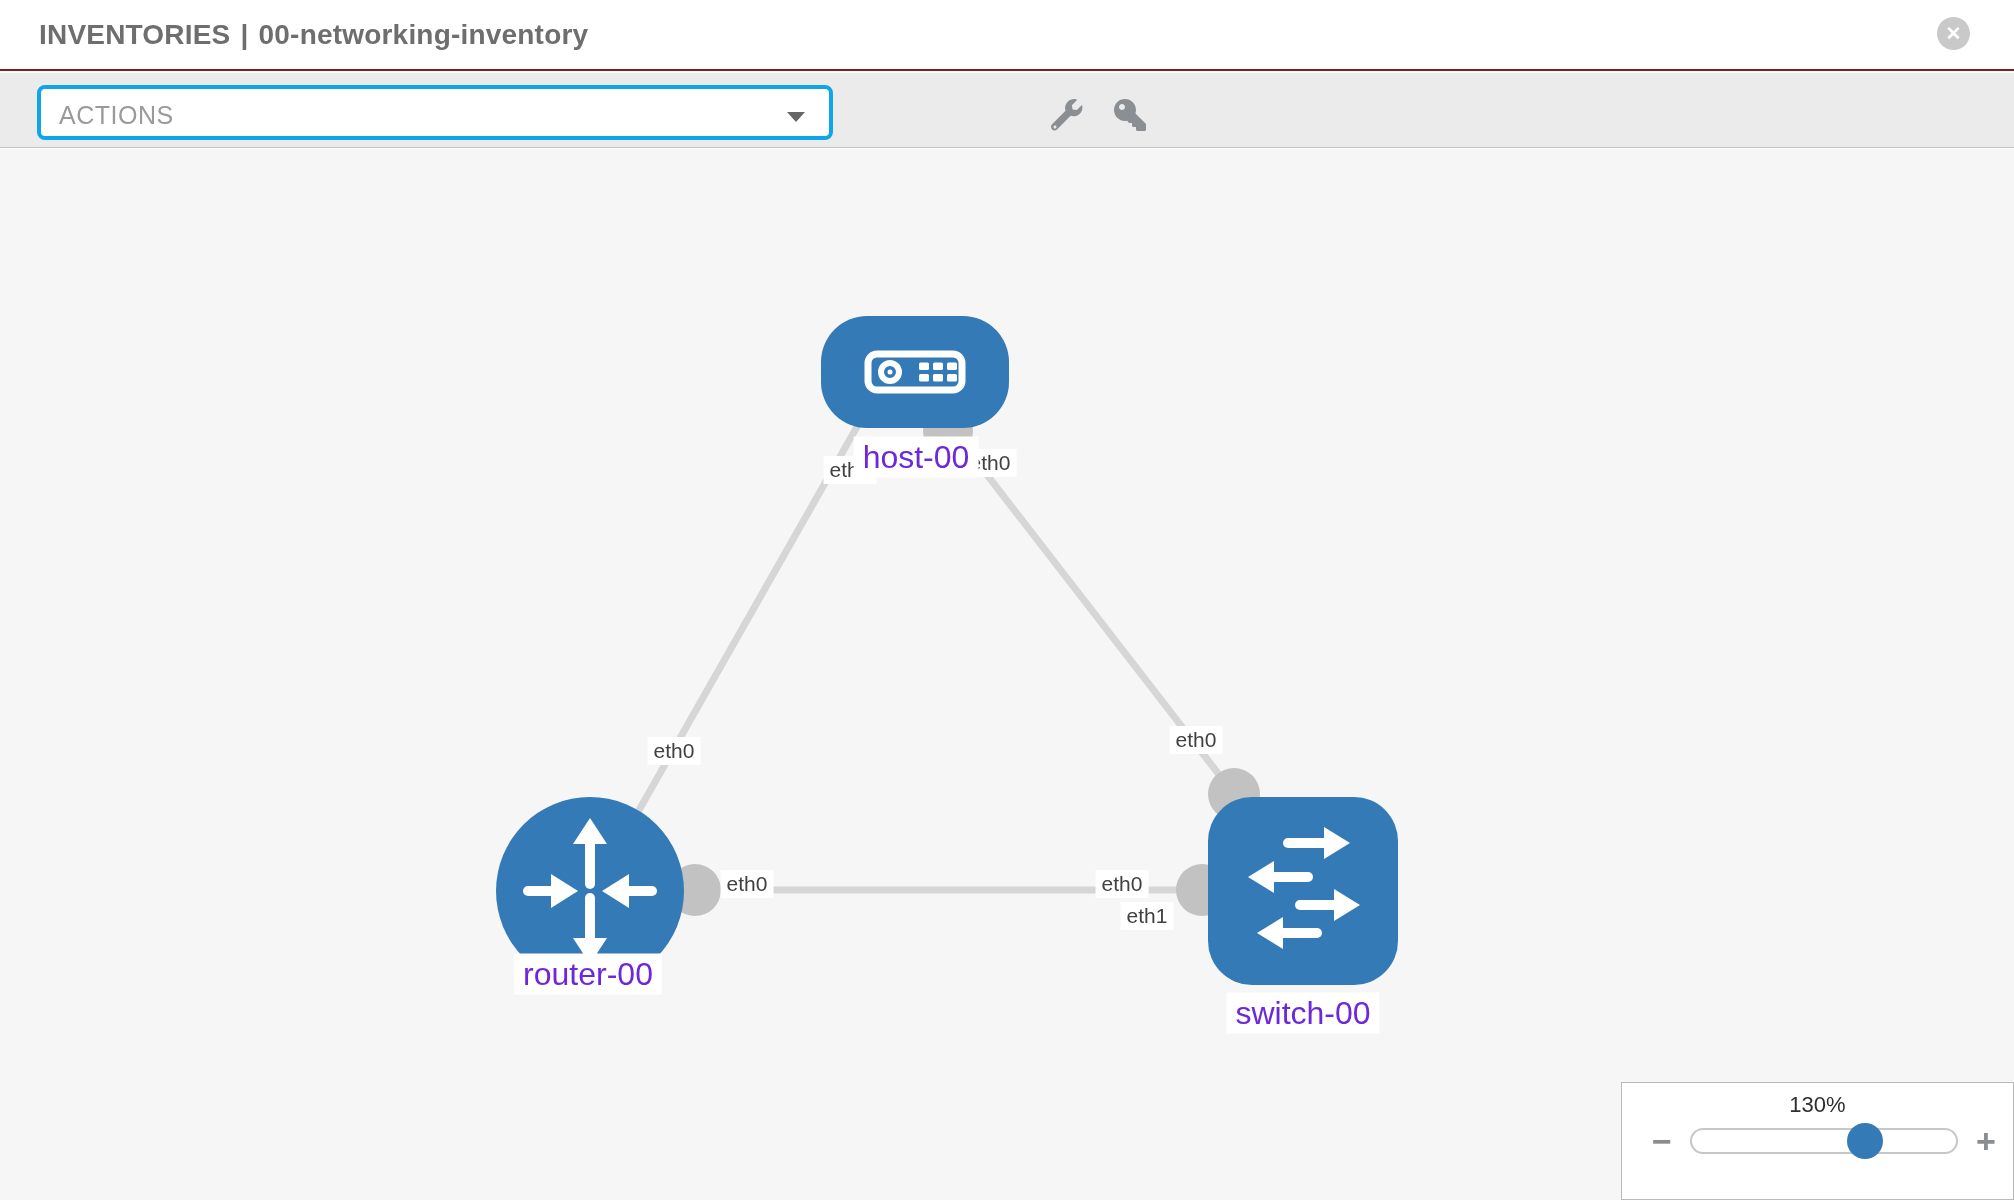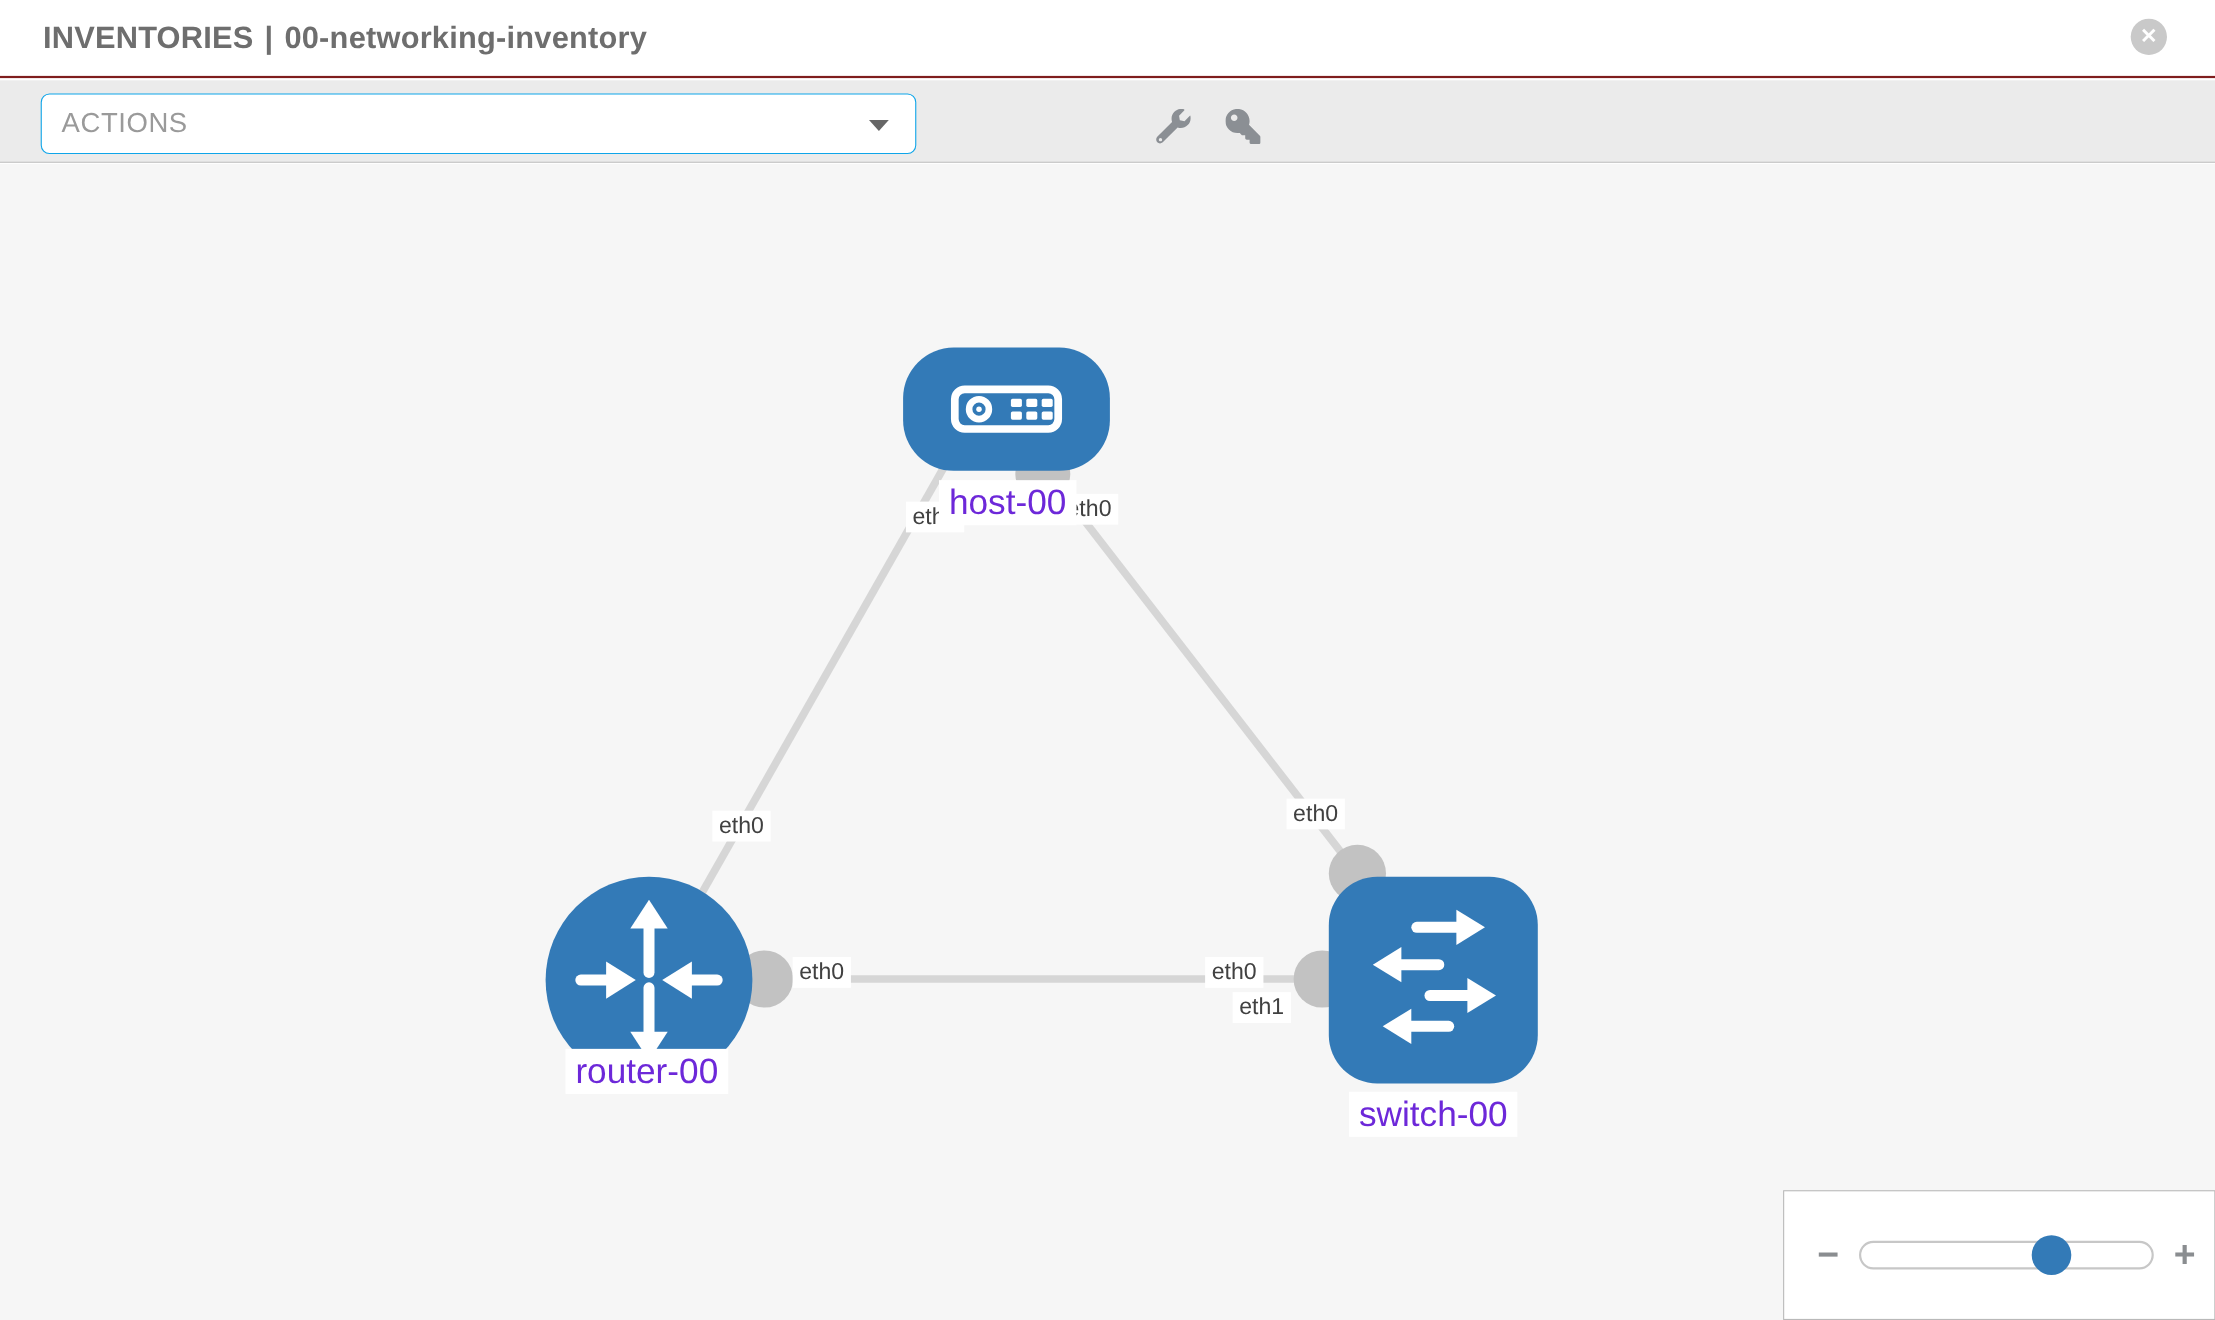--- a/index.html
+++ b/index.html
@@ -12,21 +12,21 @@
   .page-title{position:absolute;left:39px;top:0;height:69px;line-height:69px;
               font-size:28px;font-weight:bold;color:#6e6e6e;letter-spacing:.2px;}
   .page-title .sep{margin:0 10px;}
   .close-btn{position:absolute;right:44px;top:17px;width:33px;height:33px;border-radius:50%;
              background:#c9c9c9;color:#fff;text-align:center;line-height:33px;
              font-size:19px;font-weight:bold;cursor:pointer;}
 
   
   .toolbar{position:absolute;left:0;top:73px;width:2014px;height:75px;background:#ebebeb;
            border-bottom:1px solid #c3c3c3;box-sizing:border-box;}
-  .combo{position:absolute;top:12px;height:55px;background:#fff;border:1px solid #0ea5e9;
+  .combo{position:absolute;top:12px;height:55px;background:#fff;border:4px solid #0ea5e9;
          border-radius:8px;box-sizing:border-box;cursor:pointer;}
   .combo .ph{position:absolute;left:18px;top:0;line-height:53px;font-size:25px;color:#9a9a9a;
              letter-spacing:.5px;}
   .caret{position:absolute;right:24px;top:23px;width:0;height:0;
          border-left:9px solid transparent;border-right:9px solid transparent;
          border-top:10px solid #666;}
   .combo-actions{left:37px;width:796px;}
   .combo-search{left:1186px;width:789px;}
   .tool-icon{position:absolute;top:26px;width:32px;height:32px;cursor:pointer;}
   .tool-wrench{left:1051px;}
@@ -160,20 +160,21 @@
     <span class="chip iface" style="left:1196px;top:591px;">eth0</span>
     <span class="chip iface" style="left:747px;top:735px;">eth0</span>
     <span class="chip iface" style="left:1122px;top:735px;">eth0</span>
     <span class="chip iface" style="left:1147px;top:767px;">eth1</span>
 
     <span class="chip node-label" style="left:916px;top:308px;">host-00</span>
     <span class="chip node-label" style="left:588px;top:825px;">router-00</span>
     <span class="chip node-label" style="left:1303px;top:864px;">switch-00</span>
 
     <div class="zoom-panel">
+      <div class="zoom-level">130%</div>
       <div class="zoom-minus">−</div>
       <div class="zoom-track">
         <div class="zoom-thumb"></div>
       </div>
       <div class="zoom-plus">+</div>
     </div>
 
   </div>
 </div>
 

